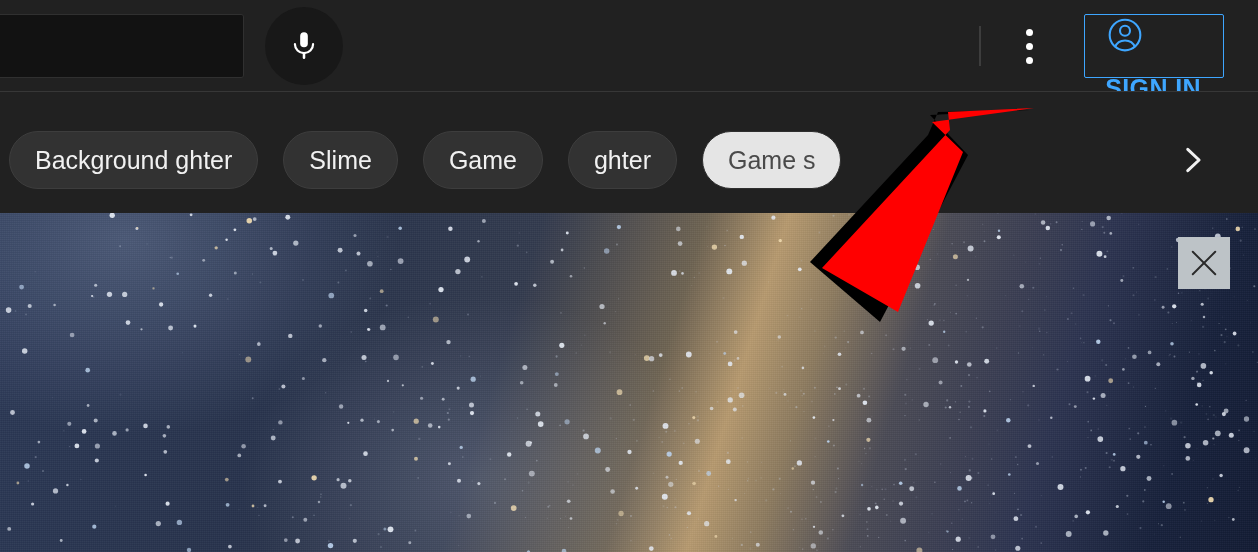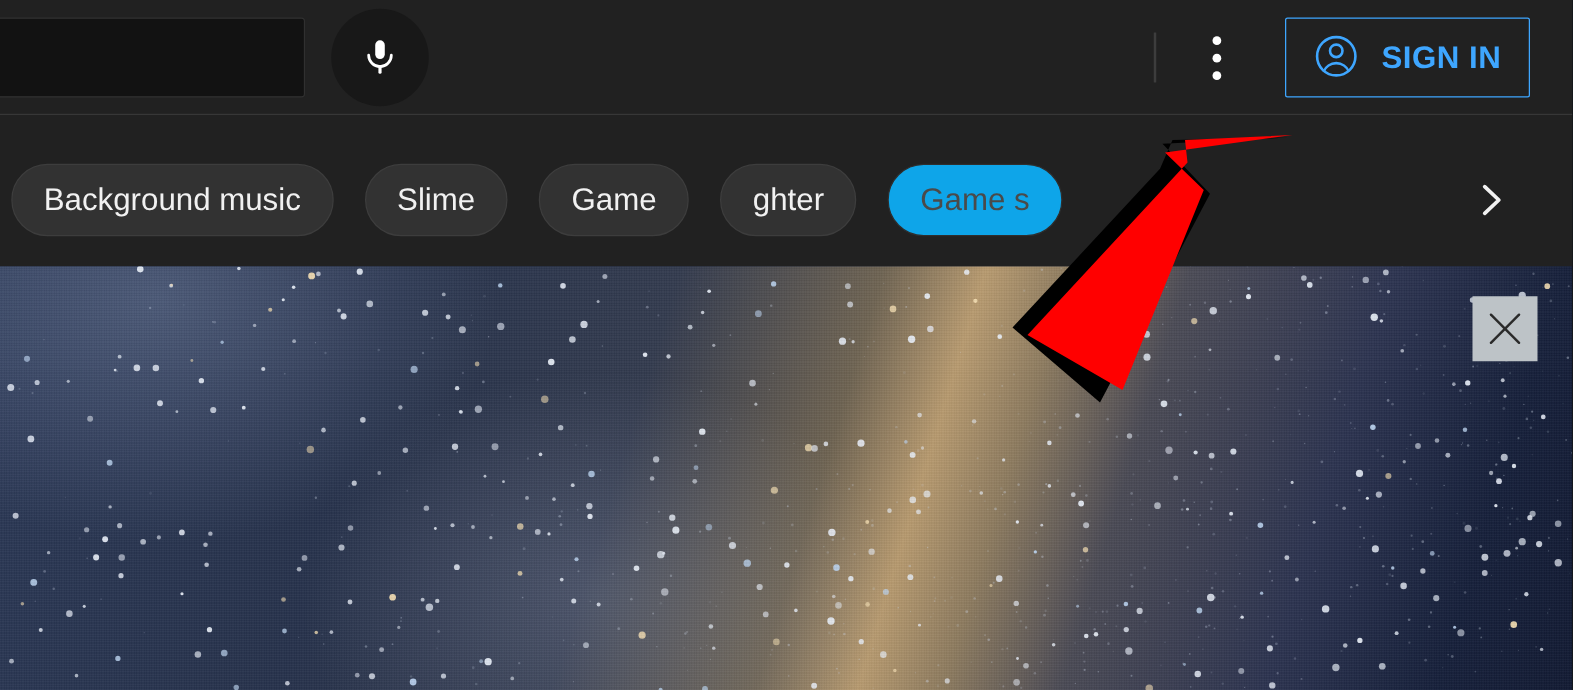--- a/index.html
+++ b/index.html
@@ -107,31 +107,32 @@
     margin-right: 33px;
   }
   #kebab-button .dot {
     width: 7px; height: 7px;
     border-radius: 50%;
     background: #ffffff;
   }
 
   #signin-button {
     display: flex;
-    align-items: center;
+    align-items: flex-start;
     gap: 16px;
     height: 64px;
     padding: 0 22px 0 20px;
     box-sizing: border-box;
     background: transparent;
     border: 1px solid #3ea6ff;
     border-radius: 2px;
     color: #3ea6ff;
     cursor: pointer;
     font-family: "Liberation Sans", sans-serif;
+    flex-direction: column;
   }
   #signin-label {
     font-size: 25px;
     font-weight: bold;
     letter-spacing: 0.4px;
     color: #3ea6ff;
     white-space: nowrap;
   }
 
   
@@ -160,21 +161,21 @@
     border-radius: 29px;
     background: #323232;
     border: 1px solid #3d3d3d;
     color: #f1f1f1;
     font-size: 25px;
     font-family: "Liberation Sans", sans-serif;
     cursor: pointer;
     white-space: nowrap;
   }
   .chip.faded {
-    background: #0ea5e9;
+    background: #e5e5e5;
     border-color: #2e2e2e;
     color: #4a4a4a;
   }
   #chips-fade {
     position: absolute;
     right: 0; top: 0;
     width: 130px; height: 121px;
     background: linear-gradient(to right, rgba(33,33,33,0) 0%, rgba(33,33,33,0.85) 45%, #212121 85%);
     pointer-events: none;
   }
@@ -292,21 +293,21 @@
           </svg>
         </span>
         <span id="signin-label">SIGN IN</span>
       </button>
     </div>
   </div>
   <div id="masthead-divider"></div>
 
   <div id="chips-bar">
     <div id="chips-row">
-      <button class="chip">Background music</button>
+      <button class="chip">Background ghter</button>
       <button class="chip">Slime</button>
       <button class="chip">Game</button>
       <button class="chip">ghter</button>
       <button class="chip faded">Game s</button>
     </div>
     <div id="chips-fade"></div>
     <button id="chips-next">
       <svg width="34" height="34" viewBox="0 0 24 24" fill="none" stroke="#f1f1f1" stroke-width="2.1" stroke-linecap="round" stroke-linejoin="round">
         <polyline points="9,4.5 17,12 9,19.5"></polyline>
       </svg>

